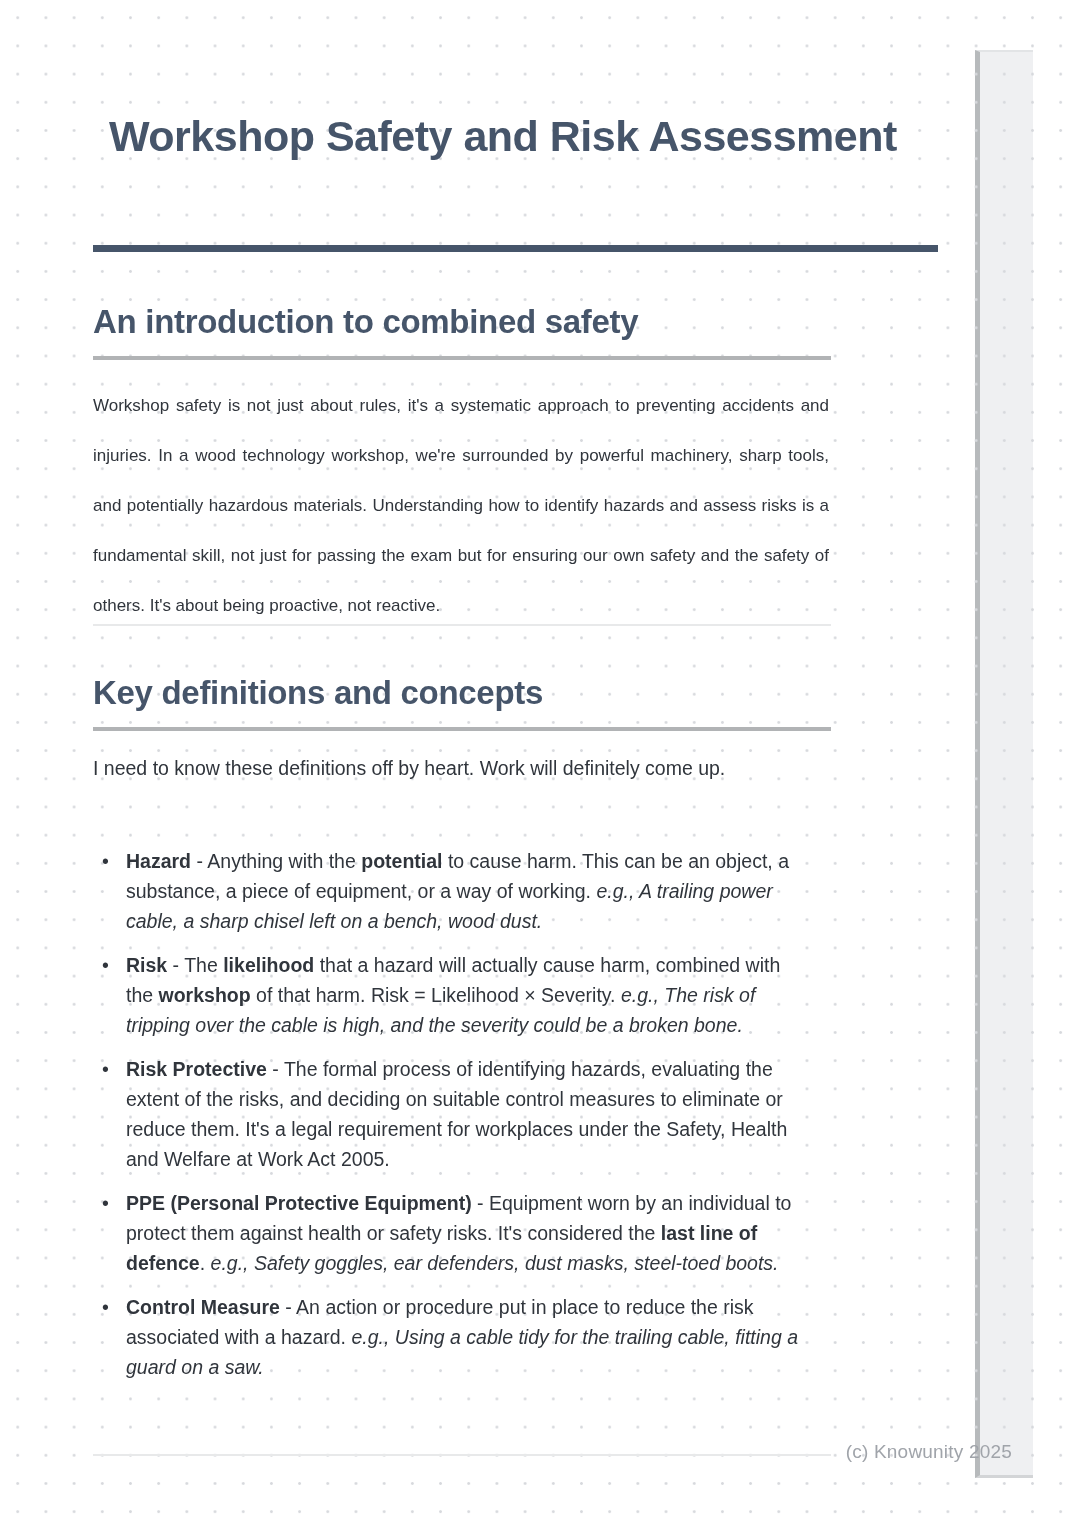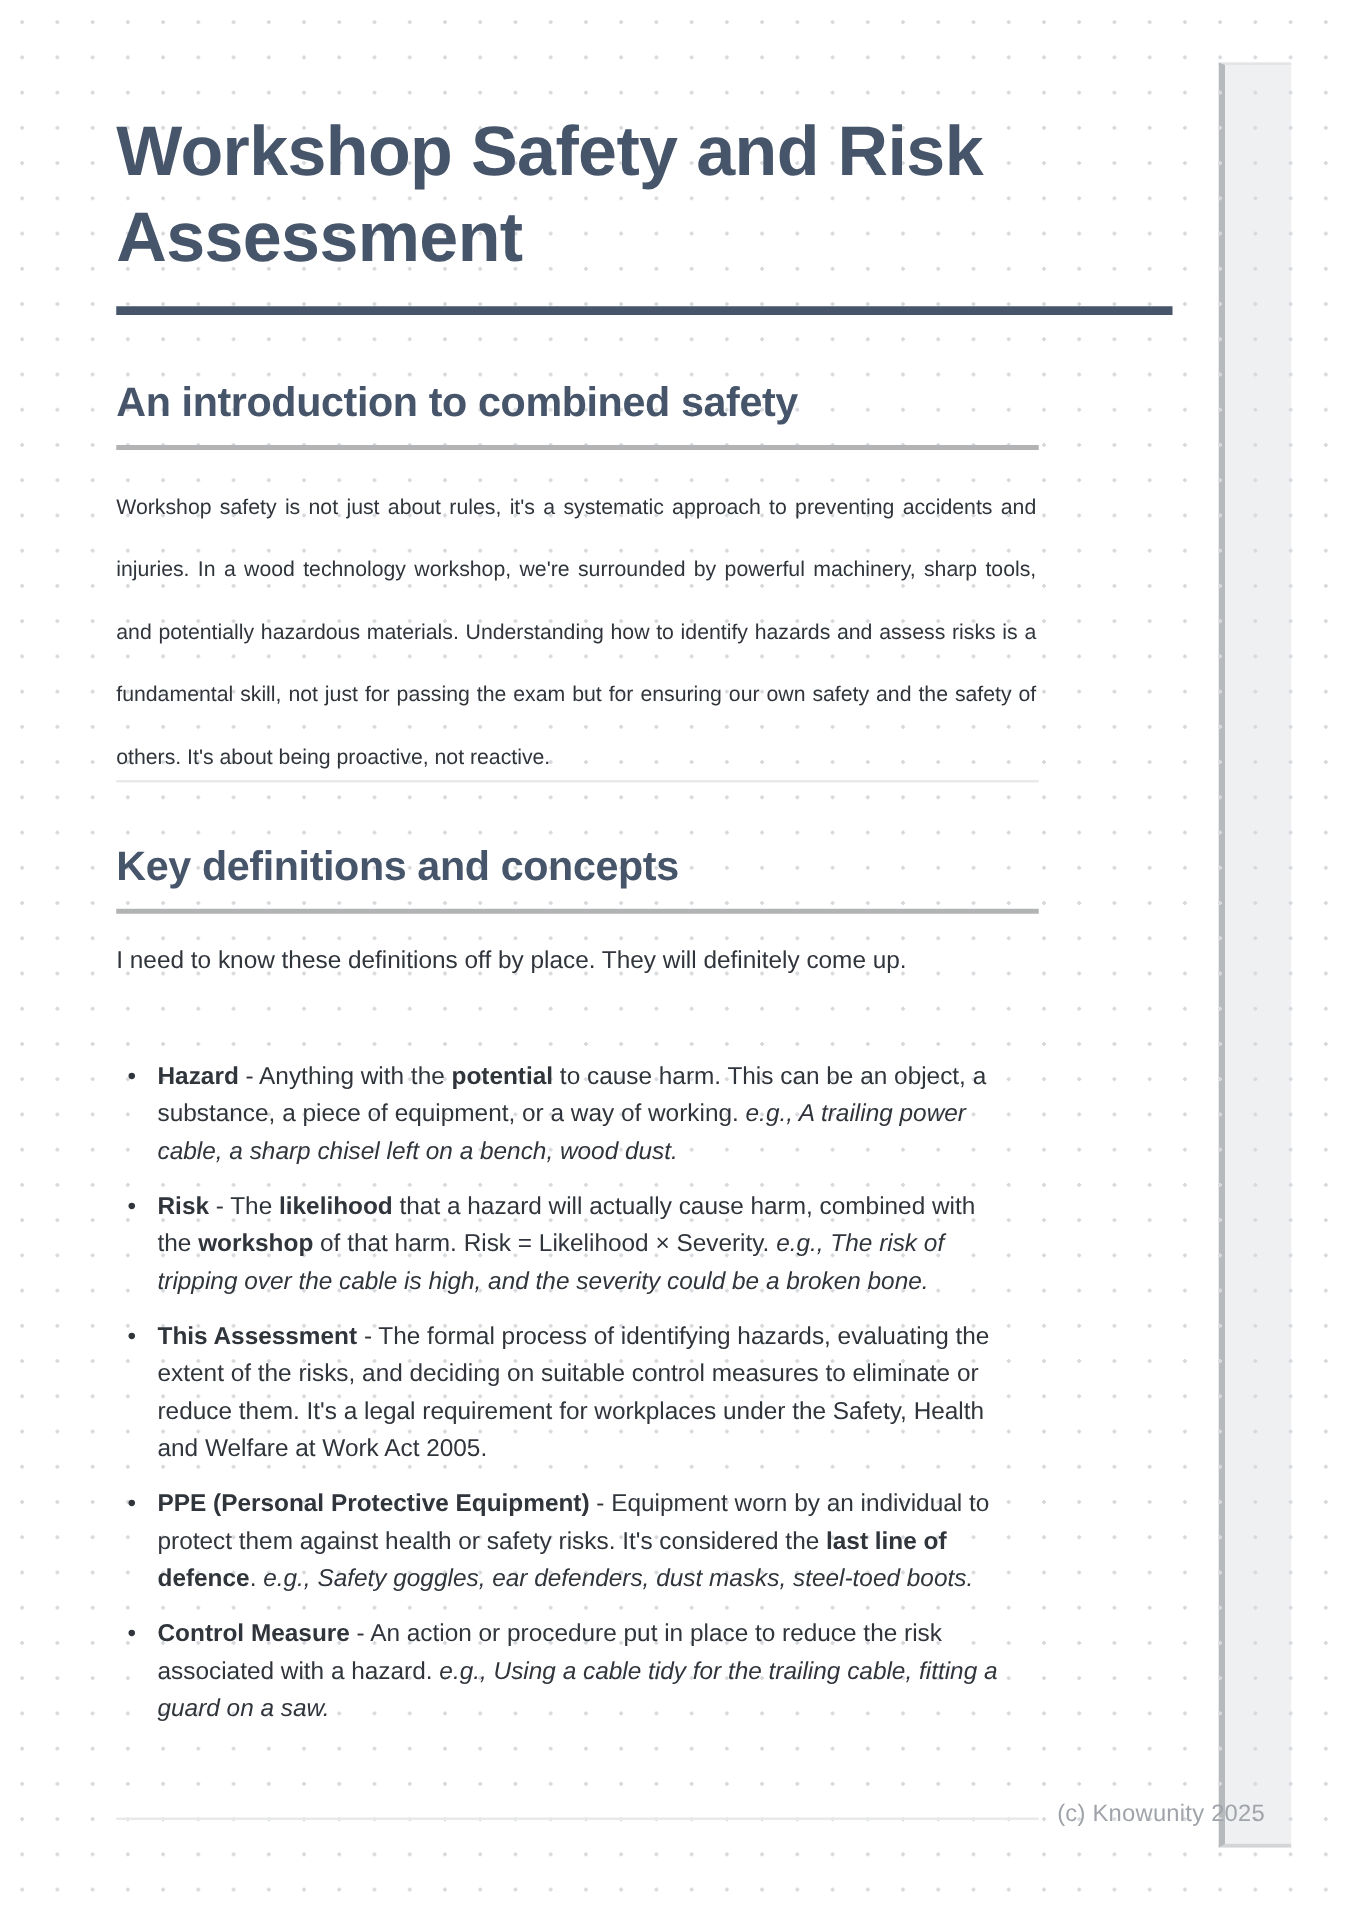--- a/index.html
+++ b/index.html
@@ -31,22 +31,22 @@
     border-left: 5px solid var(--panel-edge, #b7babc);
     border-top: 2px solid #e2e4e6;
     border-bottom: 3px solid #d3d5d7;
     z-index: 1;
   }
 
   .content { position: absolute; inset: 0; z-index: 3; }
 
   .page-title {
     position: absolute; left: 93px; top: 86px; width: 800px;
-    margin: 0;
-    font-size: 56px; line-height: 69px; font-weight: bold;
+    margin: 16px;
+    font-size: 43px; line-height: 69px; font-weight: bold;
     letter-spacing: -0.5px;
     color: var(--heading, #46556a);
   }
 
   .rule-dark {
     position: absolute; left: 93px; top: 245px;
     width: 845px; height: 7px;
     background: var(--heading, #46556a);
   }
 
@@ -122,26 +122,26 @@
   <h2 class="section-heading h2-intro">An introduction to combined safety</h2>
   <div class="underline u1"></div>
 
   <p class="para">Workshop safety is not just about rules, it's a systematic approach to preventing accidents and injuries. In a wood technology workshop, we're surrounded by powerful machinery, sharp tools, and potentially hazardous materials. Understanding how to identify hazards and assess risks is a fundamental skill, not just for passing the exam but for ensuring our own safety and the safety of others. It's about being proactive, not reactive.</p>
 
   <div class="divider d1"></div>
 
   <h2 class="section-heading h2-defs">Key definitions and concepts</h2>
   <div class="underline u2"></div>
 
-  <p class="intro-line">I need to know these definitions off by place. They will definitely come up.</p>
+  <p class="intro-line">I need to know these definitions off by heart. Work will definitely come up.</p>
 
   <ul class="defs">
     <li><span class="seg-b">Hazard</span><span> - Anything with the </span><span class="seg-b">potential</span><span> to cause harm. This can be an object, a substance, a piece of equipment, or a way of working. </span><span class="seg-i">e.g., A trailing power cable, a sharp chisel left on a bench, wood dust.</span></li>
     <li><span class="seg-b">Risk</span><span> - The </span><span class="seg-b">likelihood</span><span> that a hazard will actually cause harm, combined with the </span><span class="seg-b">workshop</span><span> of that harm. Risk = Likelihood × Severity. </span><span class="seg-i">e.g., The risk of tripping over the cable is high, and the severity could be a broken bone.</span></li>
-    <li><span class="seg-b">This Assessment</span><span> - The formal process of identifying hazards, evaluating the extent of the risks, and deciding on suitable control measures to eliminate or reduce them. It's a legal requirement for workplaces under the Safety, Health and Welfare at Work Act 2005.</span></li>
+    <li><span class="seg-b">Risk Protective</span><span> - The formal process of identifying hazards, evaluating the extent of the risks, and deciding on suitable control measures to eliminate or reduce them. It's a legal requirement for workplaces under the Safety, Health and Welfare at Work Act 2005.</span></li>
     <li><span class="seg-b">PPE (Personal Protective Equipment)</span><span> - Equipment worn by an individual to protect them against health or safety risks. It's considered the </span><span class="seg-b">last line of defence</span><span>. </span><span class="seg-i">e.g., Safety goggles, ear defenders, dust masks, steel-toed boots.</span></li>
     <li><span class="seg-b">Control Measure</span><span> - An action or procedure put in place to reduce the risk associated with a hazard. </span><span class="seg-i">e.g., Using a cable tidy for the trailing cable, fitting a guard on a saw.</span></li>
   </ul>
 
   <div class="divider d2"></div>
 
   <div class="watermark">(c) Knowunity 2025</div>
 
 </div>
 

